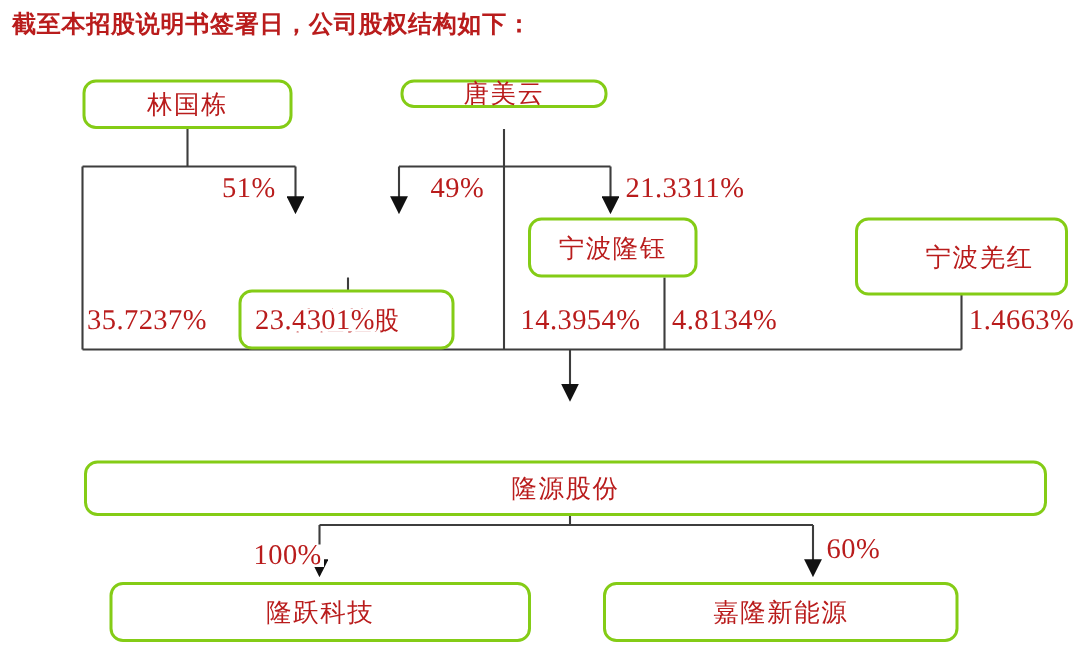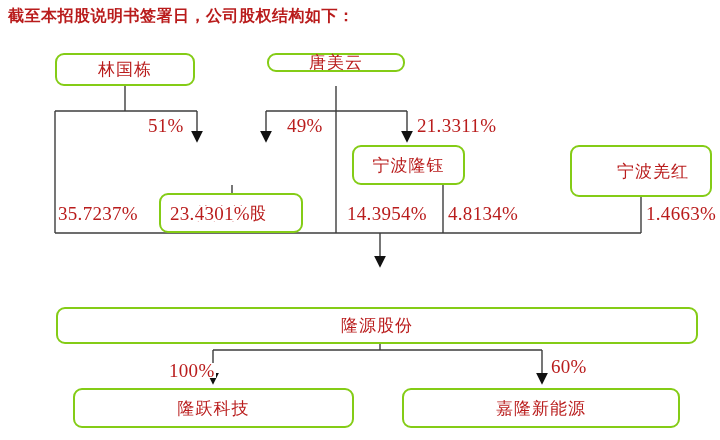--- a/index.html
+++ b/index.html
@@ -88,21 +88,21 @@
     <line x1="542" y1="350" x2="542" y2="383" marker-end="url(#arrow)"></line>
   </svg>
 
   <div class="node" style="left:55px;  top:53px;  width:140px; height:33px;">林国栋</div>
   <div class="node" style="left:267px; top:53px;  width:138px; height:19px;">唐美云</div>
   <div class="node" style="left:159px; top:145px; width:144px; height:40px;margin-top:48px;">佳隆控股</div>
   <div class="node" style="left:352px; top:145px; width:113px; height:40px;">宁波隆钰</div>
   <div class="node" style="left:570px; top:145px; width:142px; height:52px;padding-left:24px;">宁波羌红</div>
   <div class="node" style="left:56px;  top:271px; width:642px; height:37px;margin-top:36px;">隆源股份</div>
   <div class="node" style="left:73px;  top:388px; width:281px; height:40px;">隆跃科技</div>
-  <div class="node" style="left:402px; top:388px; width:278px; height:40px;">嘉隆新能源</div>
+  <div class="node" style="left:402px; top:388px; width:237px; height:40px;">嘉隆新能源</div>
 
   <div class="pct" style="left:147px; top:118px;">51%</div>
   <div class="pct" style="left:286px; top:118px;">49%</div>
   <div class="pct" style="left:416px; top:118px;">21.3311%</div>
   <div class="pct" style="left:57px;  top:206px;">35.7237%</div>
   <div class="pct" style="left:169px; top:206px;">23.4301%</div>
   <div class="pct" style="left:326px; top:206px;margin-left:20px;">14.3954%</div>
   <div class="pct" style="left:447px; top:206px;">4.8134%</div>
   <div class="pct" style="left:645px; top:206px;">1.4663%</div>
   <div class="pct" style="left:168px; top:363px;">100%</div>

